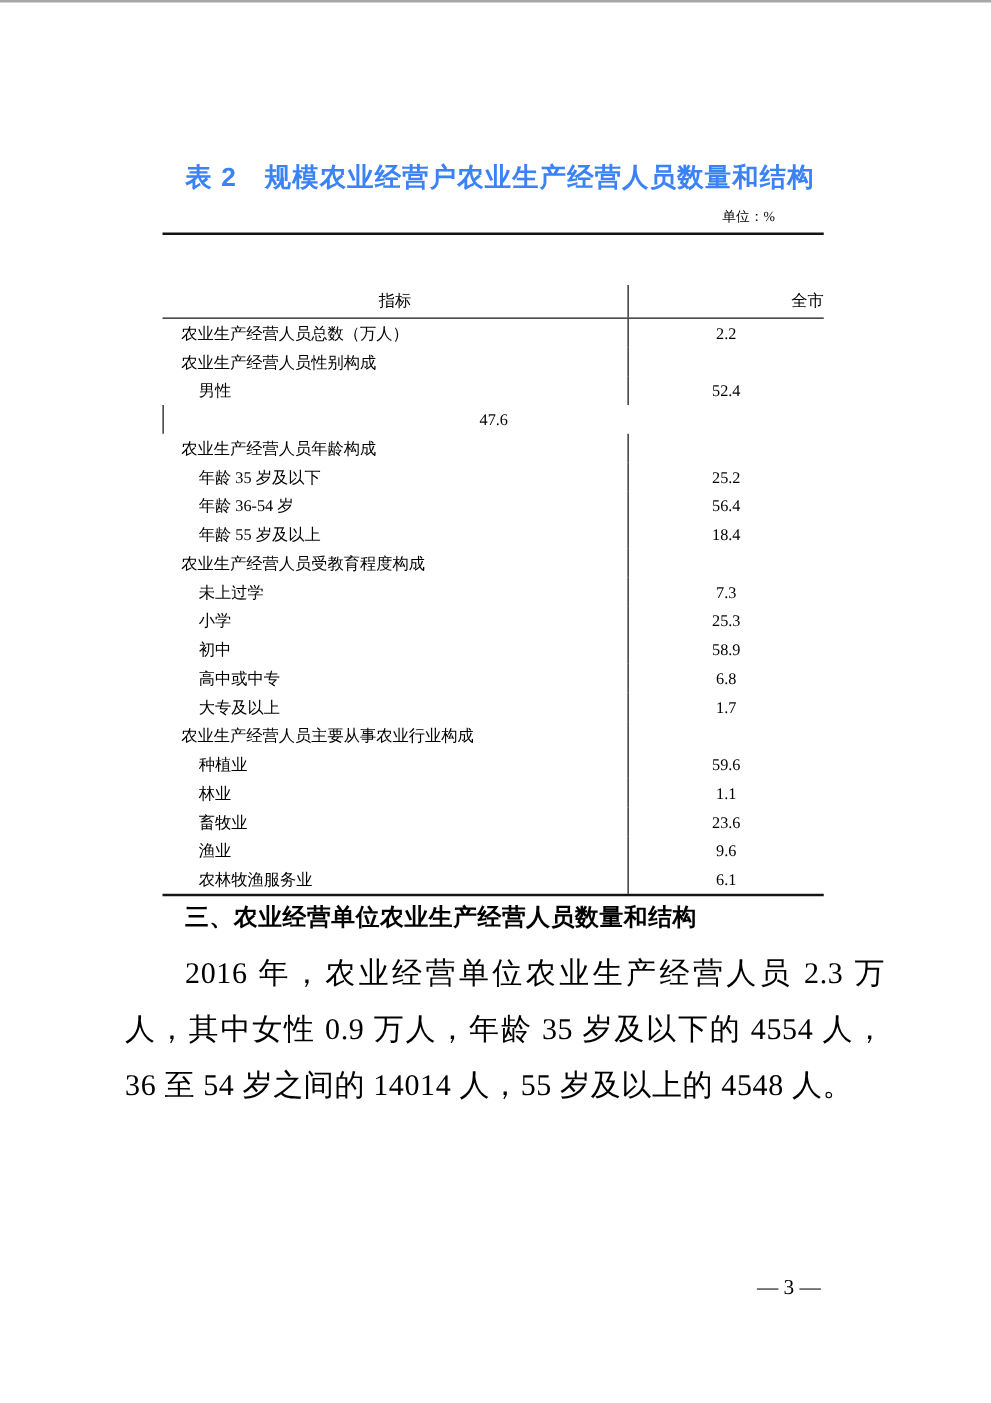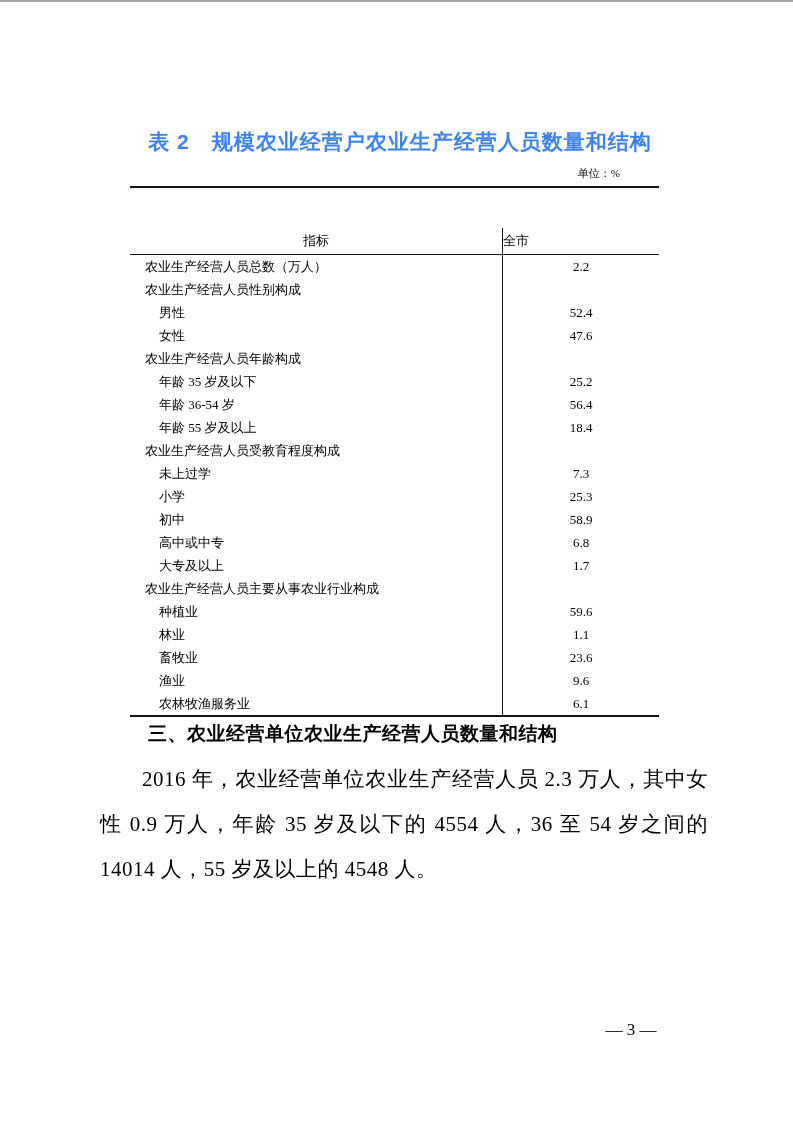--- a/index.html
+++ b/index.html
@@ -60,21 +60,21 @@
     border-bottom: 1.5px solid #141414;
     margin-top: 40px;
   }
   .t-header .h-label {
     width: 372px;
     text-align: center;
   }
   .t-header .h-value {
     flex: 1;
     border-left: 1.5px solid #141414;
-    text-align: left;
+    text-align: right;
   }
   .t-row {
     display: flex;
     height: 23px;
     line-height: 23px;
   }
   .t-row .c-label {
     width: 357px;
     padding-left: 15px;
     white-space: nowrap;
@@ -97,21 +97,21 @@
     font-weight: bold;
     font-size: 19px;
     letter-spacing: 0.5px;
     color: #000;
   }
   .body-paragraph {
     position: absolute;
     top: 757px;
     left: 100px;
     width: 608px;
-    font-size: 21px;
+    font-size: 24px;
     line-height: 45px;
     text-align: justify;
     text-indent: 2em;
     letter-spacing: 0.5px;
     color: #000;
   }
   .page-number {
     position: absolute;
     top: 1020px;
     left: 596px;
@@ -145,21 +145,20 @@
     <div class="c-label">农业生产经营人员性别构成</div>
     <div class="c-value"></div>
   </div>
 
   <div class="t-row indent">
     <div class="c-label">男性</div>
     <div class="c-value">52.4</div>
   </div>
 
   <div class="t-row indent">
-    <div class="c-label">女性</div>
     <div class="c-value">47.6</div>
   </div>
 
   <div class="t-row">
     <div class="c-label">农业生产经营人员年龄构成</div>
     <div class="c-value"></div>
   </div>
 
   <div class="t-row indent">
     <div class="c-label">年龄 35 岁及以下</div>

